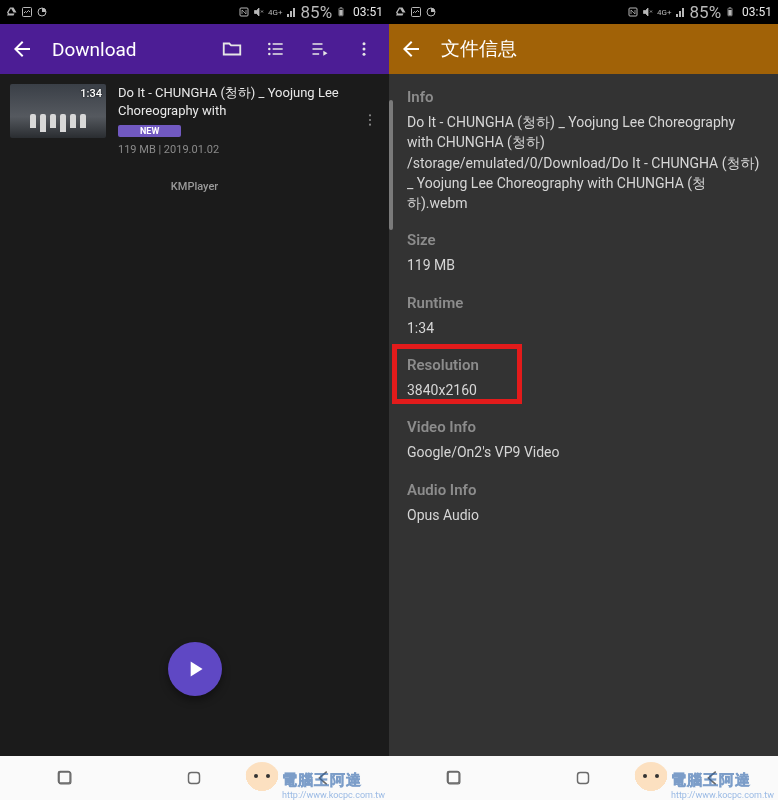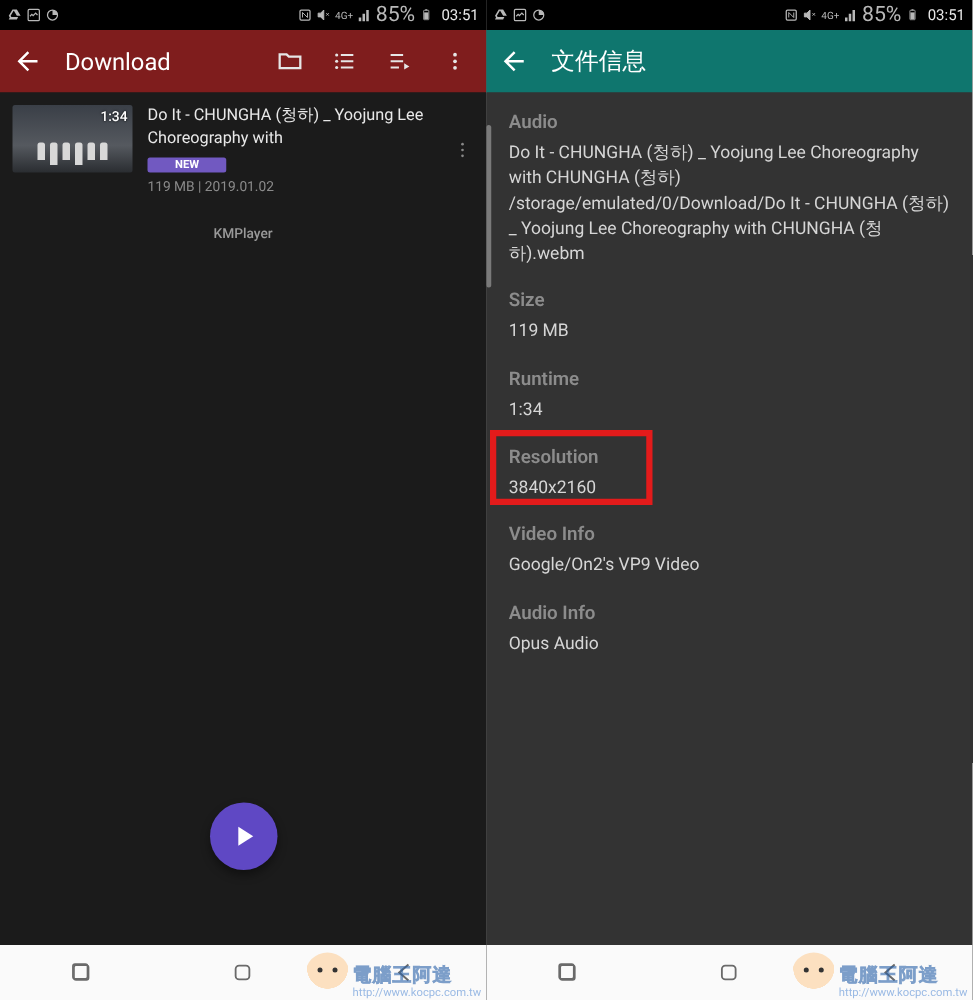--- a/index.html
+++ b/index.html
@@ -11,22 +11,22 @@
 .phone.right { background: #333333; }
 
 
 .statusbar { height: 22px; background: #000; color: #b8b8b8; display: flex; align-items: center; justify-content: space-between; padding: 12px 6px; font-size: 11px; }
 .sb-left, .sb-right { display: flex; align-items: center; gap: 3px; }
 .sb-ico { width: 12px; height: 12px; display: inline-flex; align-items: center; justify-content: center; fill: #b8b8b8; }
 .sb-time { color: #e8e8e8; font-size: 12px; margin-left: 3px; }
 .sb-batt { font-size: 17px; }
 
 
-.titlebar { height: 50px; background: #7f1d1d; display: flex; align-items: center; padding: 0 10px; gap: 18px; }
-.titlebar.right-tb { background: #0f766e; }
+.titlebar { height: 50px; background: #4c1d95; display: flex; align-items: center; padding: 0 10px; gap: 18px; }
+.titlebar.right-tb { background: #a16207; }
 .tb-back { width: 24px; height: 24px; display: flex; align-items: center; justify-content: center; }
 .tb-title { color: #fff; font-size: 19px; font-weight: 400; flex: 1; }
 .tb-actions { display: flex; align-items: center; gap: 22px; margin-right: 4px; }
 .tb-action { width: 22px; height: 22px; display: flex; align-items: center; justify-content: center; }
 
 
 .content-left { flex: 1; background: #1b1b1b; position: relative; padding-top: 4px; }
 .item { display: flex; padding: 6px 10px; gap: 12px; }
 .thumb { width: 96px; height: 54px; background: linear-gradient(180deg,#3a3f47 0%, #55595f 60%, #2a2d31 100%); border-radius: 2px; position: relative; overflow: hidden; }
 .thumb-inner { position: absolute; inset: 0; display: flex; align-items: flex-end; justify-content: center; }
@@ -282,21 +282,21 @@
         <svg viewBox="0 0 24 24" width="24" height="24">
             <path fill="#fff" d="M20 11H7.8l5.6-5.6L12 4l-8 8 8 8 1.4-1.4L7.8 13H20z"></path>
           </svg>
       </div>
       <div class="tb-title">文件信息</div>
     </div>
 
     <div class="content-right">
       <div class="scroll-indicator"></div>
 
-      <div class="info-label first">Audio</div>
+      <div class="info-label first">Info</div>
       <div class="info-value" style="white-space:pre-line">Do It - CHUNGHA (청하) _ Yoojung Lee Choreography with CHUNGHA (청하)
 /storage/emulated/0/Download/Do It - CHUNGHA (청하) _ Yoojung Lee Choreography with CHUNGHA (청하).webm</div>
 
       <div class="info-label">Size</div>
       <div class="info-value">119 MB</div>
 
       <div class="info-label">Runtime</div>
       <div class="info-value">1:34</div>
 
       <div class="info-label">Resolution</div>

